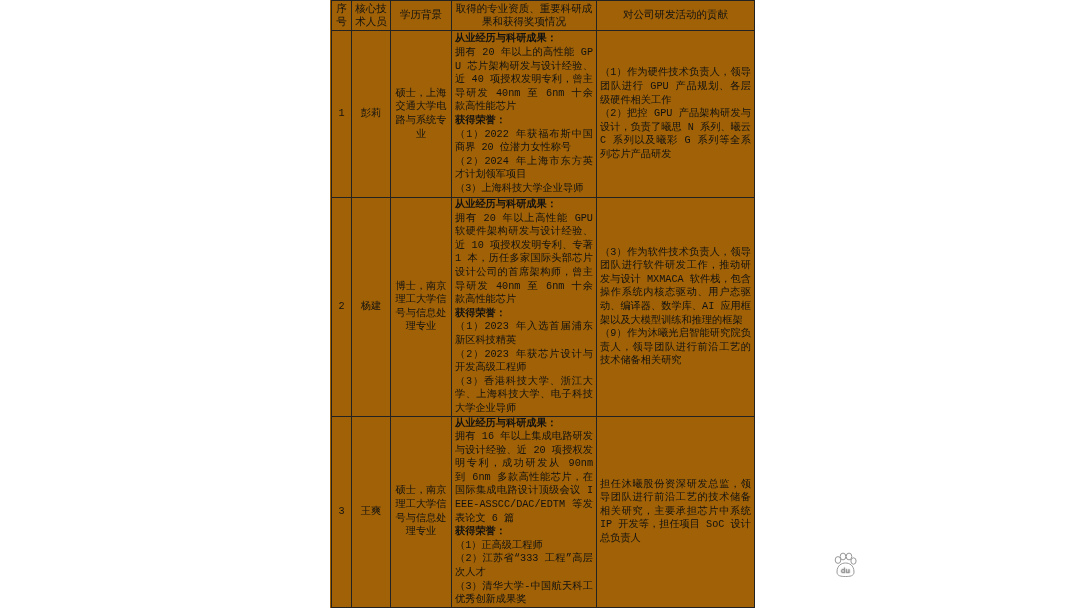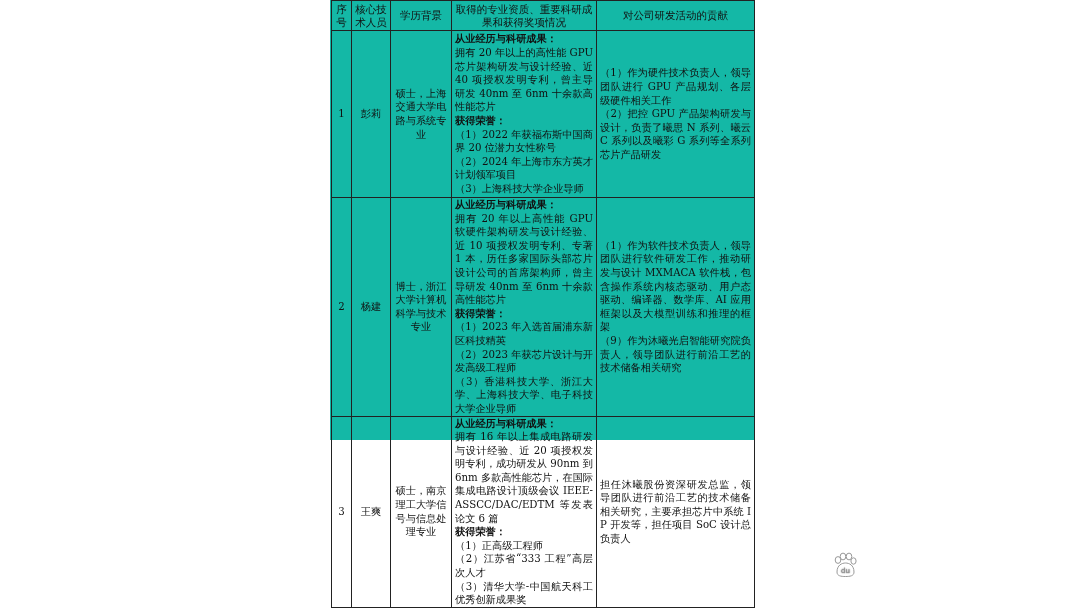--- a/index.html
+++ b/index.html
@@ -4,22 +4,23 @@
 <style>
   html, body { margin: 0; padding: 0; }
   body {
     width: 1080px; height: 608px; overflow: hidden;
     background: #ffffff;
     position: relative;
     font-family: "DejaVu Serif", "Liberation Serif", serif;
     color: #111;
   }
   .page {
-    position: absolute; left: 330px; top: 0; width: 424px; height: 440px;
-    background: #14b8a6;
+    position: absolute; left: 330px; top: 0; width: 424px; height: 608px;
+    background: #a16207;
+    font-family: Liberation Mono, monospace;
   }
   table.doc {
     position: absolute; left: 1px; top: 0;
     border-collapse: collapse;
     table-layout: fixed;
     width: 423px;
     font-size: 10.2px;
     line-height: 13.6px;
   }
   table.doc th, table.doc td {
@@ -99,31 +100,31 @@
           <span class="line">（3）上海科技大学企业导师</span>
         </td>
         <td class="con">
           <span class="line">（1）作为硬件技术负责人，领导团队进行 GPU 产品规划、各层级硬件相关工作</span>
           <span class="line">（2）把控 GPU 产品架构研发与设计，负责了曦思 N 系列、曦云 C 系列以及曦彩 G 系列等全系列芯片产品研发</span>
         </td>
       </tr>
       <tr class="r2">
         <td class="idx">2</td>
         <td class="name">杨建</td>
-        <td class="edu">博士，浙江大学计算机科学与技术专业</td>
+        <td class="edu">博士，南京理工大学信号与信息处理专业</td>
         <td class="ach">
           <span class="line bold">从业经历与科研成果：</span>
           <span class="line">拥有 20 年以上高性能 GPU 软硬件架构研发与设计经验、近 10 项授权发明专利、专著 1 本，历任多家国际头部芯片设计公司的首席架构师，曾主导研发 40nm 至 6nm 十余款高性能芯片</span>
           <span class="line bold">获得荣誉：</span>
           <span class="line">（1）2023 年入选首届浦东新区科技精英</span>
           <span class="line">（2）2023 年获芯片设计与开发高级工程师</span>
           <span class="line">（3）香港科技大学、浙江大学、上海科技大学、电子科技大学企业导师</span>
         </td>
         <td class="con">
-          <span class="line">（1）作为软件技术负责人，领导团队进行软件研发工作，推动研发与设计 MXMACA 软件栈，包含操作系统内核态驱动、用户态驱动、编译器、数学库、AI 应用框架以及大模型训练和推理的框架</span>
+          <span class="line">（3）作为软件技术负责人，领导团队进行软件研发工作，推动研发与设计 MXMACA 软件栈，包含操作系统内核态驱动、用户态驱动、编译器、数学库、AI 应用框架以及大模型训练和推理的框架</span>
           <span class="line">（9）作为沐曦光启智能研究院负责人，领导团队进行前沿工艺的技术储备相关研究</span>
         </td>
       </tr>
       <tr class="r3">
         <td class="idx">3</td>
         <td class="name">王爽</td>
         <td class="edu">硕士，南京理工大学信号与信息处理专业</td>
         <td class="ach">
           <span class="line bold">从业经历与科研成果：</span>
           <span class="line">拥有 16 年以上集成电路研发与设计经验、近 20 项授权发明专利，成功研发从 90nm 到 6nm 多款高性能芯片，在国际集成电路设计顶级会议 IEEE-ASSCC/DAC/EDTM 等发表论文 6 篇</span>

